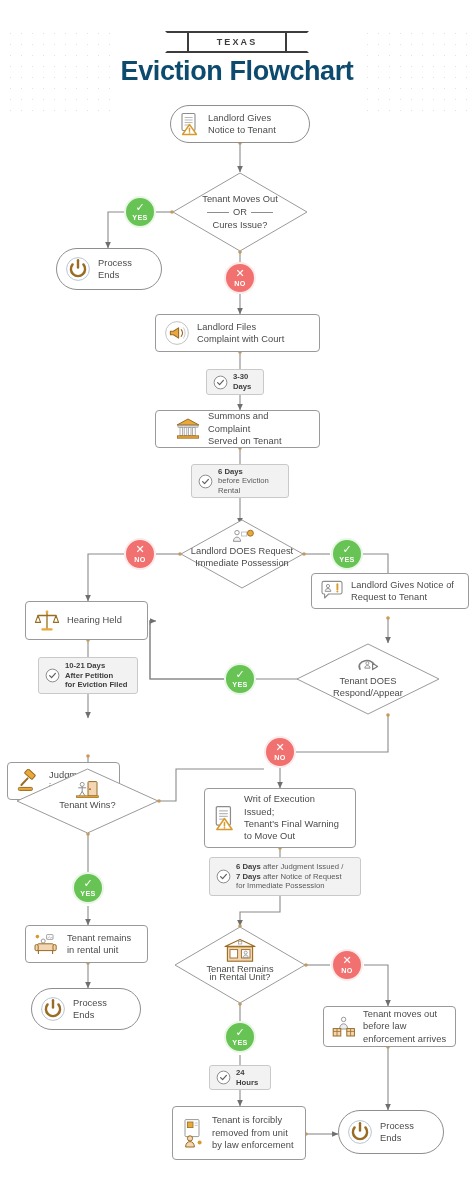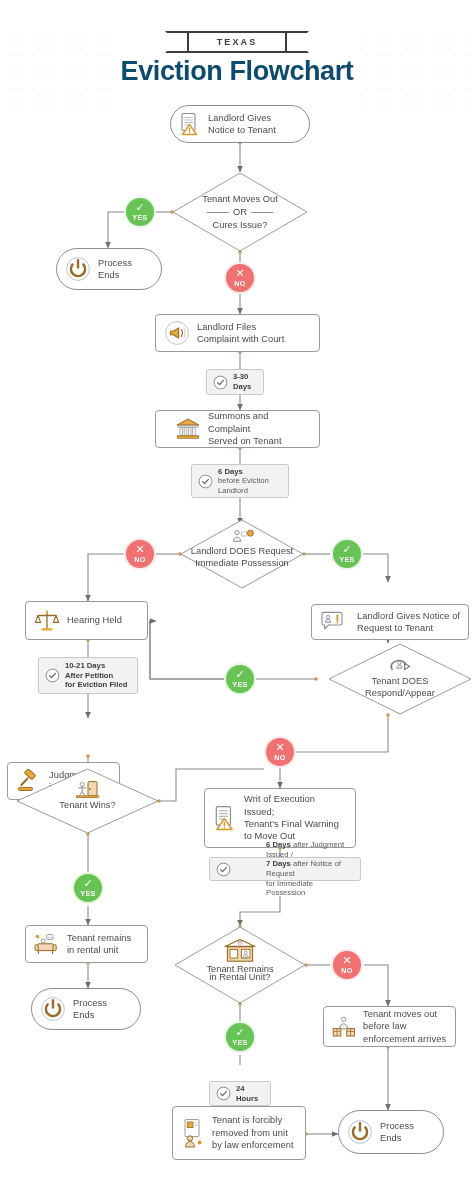--- a/index.html
+++ b/index.html
@@ -309,21 +309,21 @@
   </div>
 
   <div class="timer" style="left:191px;top:464px;width:98px;height:34px;">
     <svg class="ico" width="15" height="15" viewBox="0 0 15 15">
       <circle cx="7.5" cy="7.5" r="6.4" fill="#fff" stroke="#8d8d8d" stroke-width="1"></circle>
       <path d="M4.6 7.6 L6.6 9.6 L10.4 5.4" fill="none" stroke="#5f5f5f" stroke-width="1.2" stroke-linecap="round" stroke-linejoin="round"></path>
     </svg>
     <div class="lbl">
       <div><b>6 Days</b></div>
       <div>before Eviction</div>
-      <div>Landlord</div>
+      <div>Rental</div>
     </div>
   </div>
 
   <div class="diamond" style="left:180px;top:519px;width:124px;height:70px;">
     <svg width="124" height="70" viewBox="0 0 124 70" style="position:absolute;left:0;top:0;">
       <path d="M62,1 L123,35 L62,69 L1,35 Z" fill="#fff" stroke="#9a9a9a" stroke-width="1"></path>
     </svg>
     <div class="dico" style="top:10px;">
       <svg width="26" height="14" viewBox="0 0 26 14">
         <circle cx="8" cy="3.6" r="2.2" fill="#fff" stroke="#8d8d8d" stroke-width=".9"></circle>
@@ -338,35 +338,35 @@
 
   <div class="badge no" style="left:124px;top:538px;">
     <span class="gl">✕</span>
     <span class="bt">NO</span>
   </div>
   <div class="badge yes" style="left:331px;top:538px;">
     <span class="gl">✓</span>
     <span class="bt">YES</span>
   </div>
 
-  <div class="node" style="left:311px;top:604px;width:158px;height:36px;justify-content:space-between;">
+  <div class="node" style="left:311px;top:573px;width:158px;height:36px;">
     <svg class="ico" width="24" height="22" viewBox="0 0 24 22">
       <path d="M2 3.2a1.8 1.8 0 0 1 1.8-1.8h16.4A1.8 1.8 0 0 1 22 3.2v9a1.8 1.8 0 0 1-1.8 1.8H8.6L4.6 18v-4H3.8A1.8 1.8 0 0 1 2 12.2z" fill="#fff" stroke="#8d8d8d" stroke-width="1.1" stroke-linejoin="round"></path>
       <circle cx="8" cy="6" r="1.6" fill="#fff" stroke="#8d8d8d" stroke-width=".9"></circle>
       <path d="M5.2 11.4c0-1.9 1.3-3 2.8-3s2.8 1.1 2.8 3z" fill="#efefef" stroke="#8d8d8d" stroke-width=".9"></path>
       <path d="M17.4 4.2v5.2" stroke="#d99a2b" stroke-width="1.9" stroke-linecap="round"></path>
       <circle cx="17.4" cy="11.6" r="1" fill="#d99a2b"></circle>
     </svg>
     <div class="lbl">
       <div>Landlord Gives Notice of</div>
       <div>Request to Tenant</div>
     </div>
   </div>
 
-  <div class="diamond" style="left:328px;top:643px;width:144px;height:72px;text-decoration:underline;">
+  <div class="diamond" style="left:296px;top:643px;width:144px;height:72px;text-decoration:underline;">
     <svg width="144" height="72" viewBox="0 0 144 72" style="position:absolute;left:0;top:0;">
       <path d="M72,1 L143,36 L72,71 L1,36 Z" fill="#fff" stroke="#9a9a9a" stroke-width="1"></path>
     </svg>
     <div class="dico" style="top:12px;">
       <svg width="28" height="18" viewBox="0 0 28 18">
         <path d="M6 14.2a7.6 6 0 1 1 14.4-2.6" fill="none" stroke="#7d7d7d" stroke-width="1.6" stroke-linecap="round"></path>
         <path d="M18.6 8.2 L23.6 11.4 L18.6 14.6 Z" fill="#fff" stroke="#7d7d7d" stroke-width="1.2" stroke-linejoin="round"></path>
         <circle cx="13.4" cy="8.2" r="1.5" fill="#fff" stroke="#8d8d8d" stroke-width=".9"></circle>
         <path d="M10.8 13.2c0-1.8 1.2-2.8 2.6-2.8s2.6 1 2.6 2.8z" fill="#efefef" stroke="#8d8d8d" stroke-width=".9"></path>
       </svg>
@@ -448,21 +448,21 @@
       <path d="M10.5 16.2v3.1" stroke="#d99a2b" stroke-width="1.4" stroke-linecap="round"></path>
       <circle cx="10.5" cy="21" r=".8" fill="#d99a2b"></circle>
     </svg>
     <div class="lbl">
       <div>Writ of Execution Issued;</div>
       <div>Tenant's Final Warning</div>
       <div>to Move Out</div>
     </div>
   </div>
 
-  <div class="timer" style="left:209px;top:857px;width:152px;height:24px;gap:30px;">
+  <div class="timer" style="left:209px;top:857px;width:152px;height:39px;">
     <svg class="ico" width="15" height="15" viewBox="0 0 15 15">
       <circle cx="7.5" cy="7.5" r="6.4" fill="#fff" stroke="#8d8d8d" stroke-width="1"></circle>
       <path d="M4.6 7.6 L6.6 9.6 L10.4 5.4" fill="none" stroke="#5f5f5f" stroke-width="1.2" stroke-linecap="round" stroke-linejoin="round"></path>
     </svg>
     <div class="lbl">
       <div><b>6 Days</b><span> after Judgment Issued /</span></div>
       <div><b>7 Days</b><span> after Notice of Request</span></div>
       <div>for Immediate Possession</div>
     </div>
   </div>
@@ -533,21 +533,21 @@
       <rect x="14.8" y="13.6" width="7.6" height="7.4" fill="#f3d7b4" stroke="#9a6b22" stroke-width="1"></rect>
       <path d="M18.6 13.6v7.4M14.8 16.4h7.6" stroke="#9a6b22" stroke-width=".8"></path>
     </svg>
     <div class="lbl">
       <div>Tenant moves out</div>
       <div>before law</div>
       <div>enforcement arrives</div>
     </div>
   </div>
 
-  <div class="timer" style="left:209px;top:1065px;width:62px;height:25px;margin-top:16px;">
+  <div class="timer" style="left:209px;top:1065px;width:62px;height:25px;">
     <svg class="ico" width="15" height="15" viewBox="0 0 15 15">
       <circle cx="7.5" cy="7.5" r="6.4" fill="#fff" stroke="#8d8d8d" stroke-width="1"></circle>
       <path d="M4.6 7.6 L6.6 9.6 L10.4 5.4" fill="none" stroke="#5f5f5f" stroke-width="1.2" stroke-linecap="round" stroke-linejoin="round"></path>
     </svg>
     <div class="lbl">
       <div><b>24</b></div>
       <div><b>Hours</b></div>
     </div>
   </div>
 

